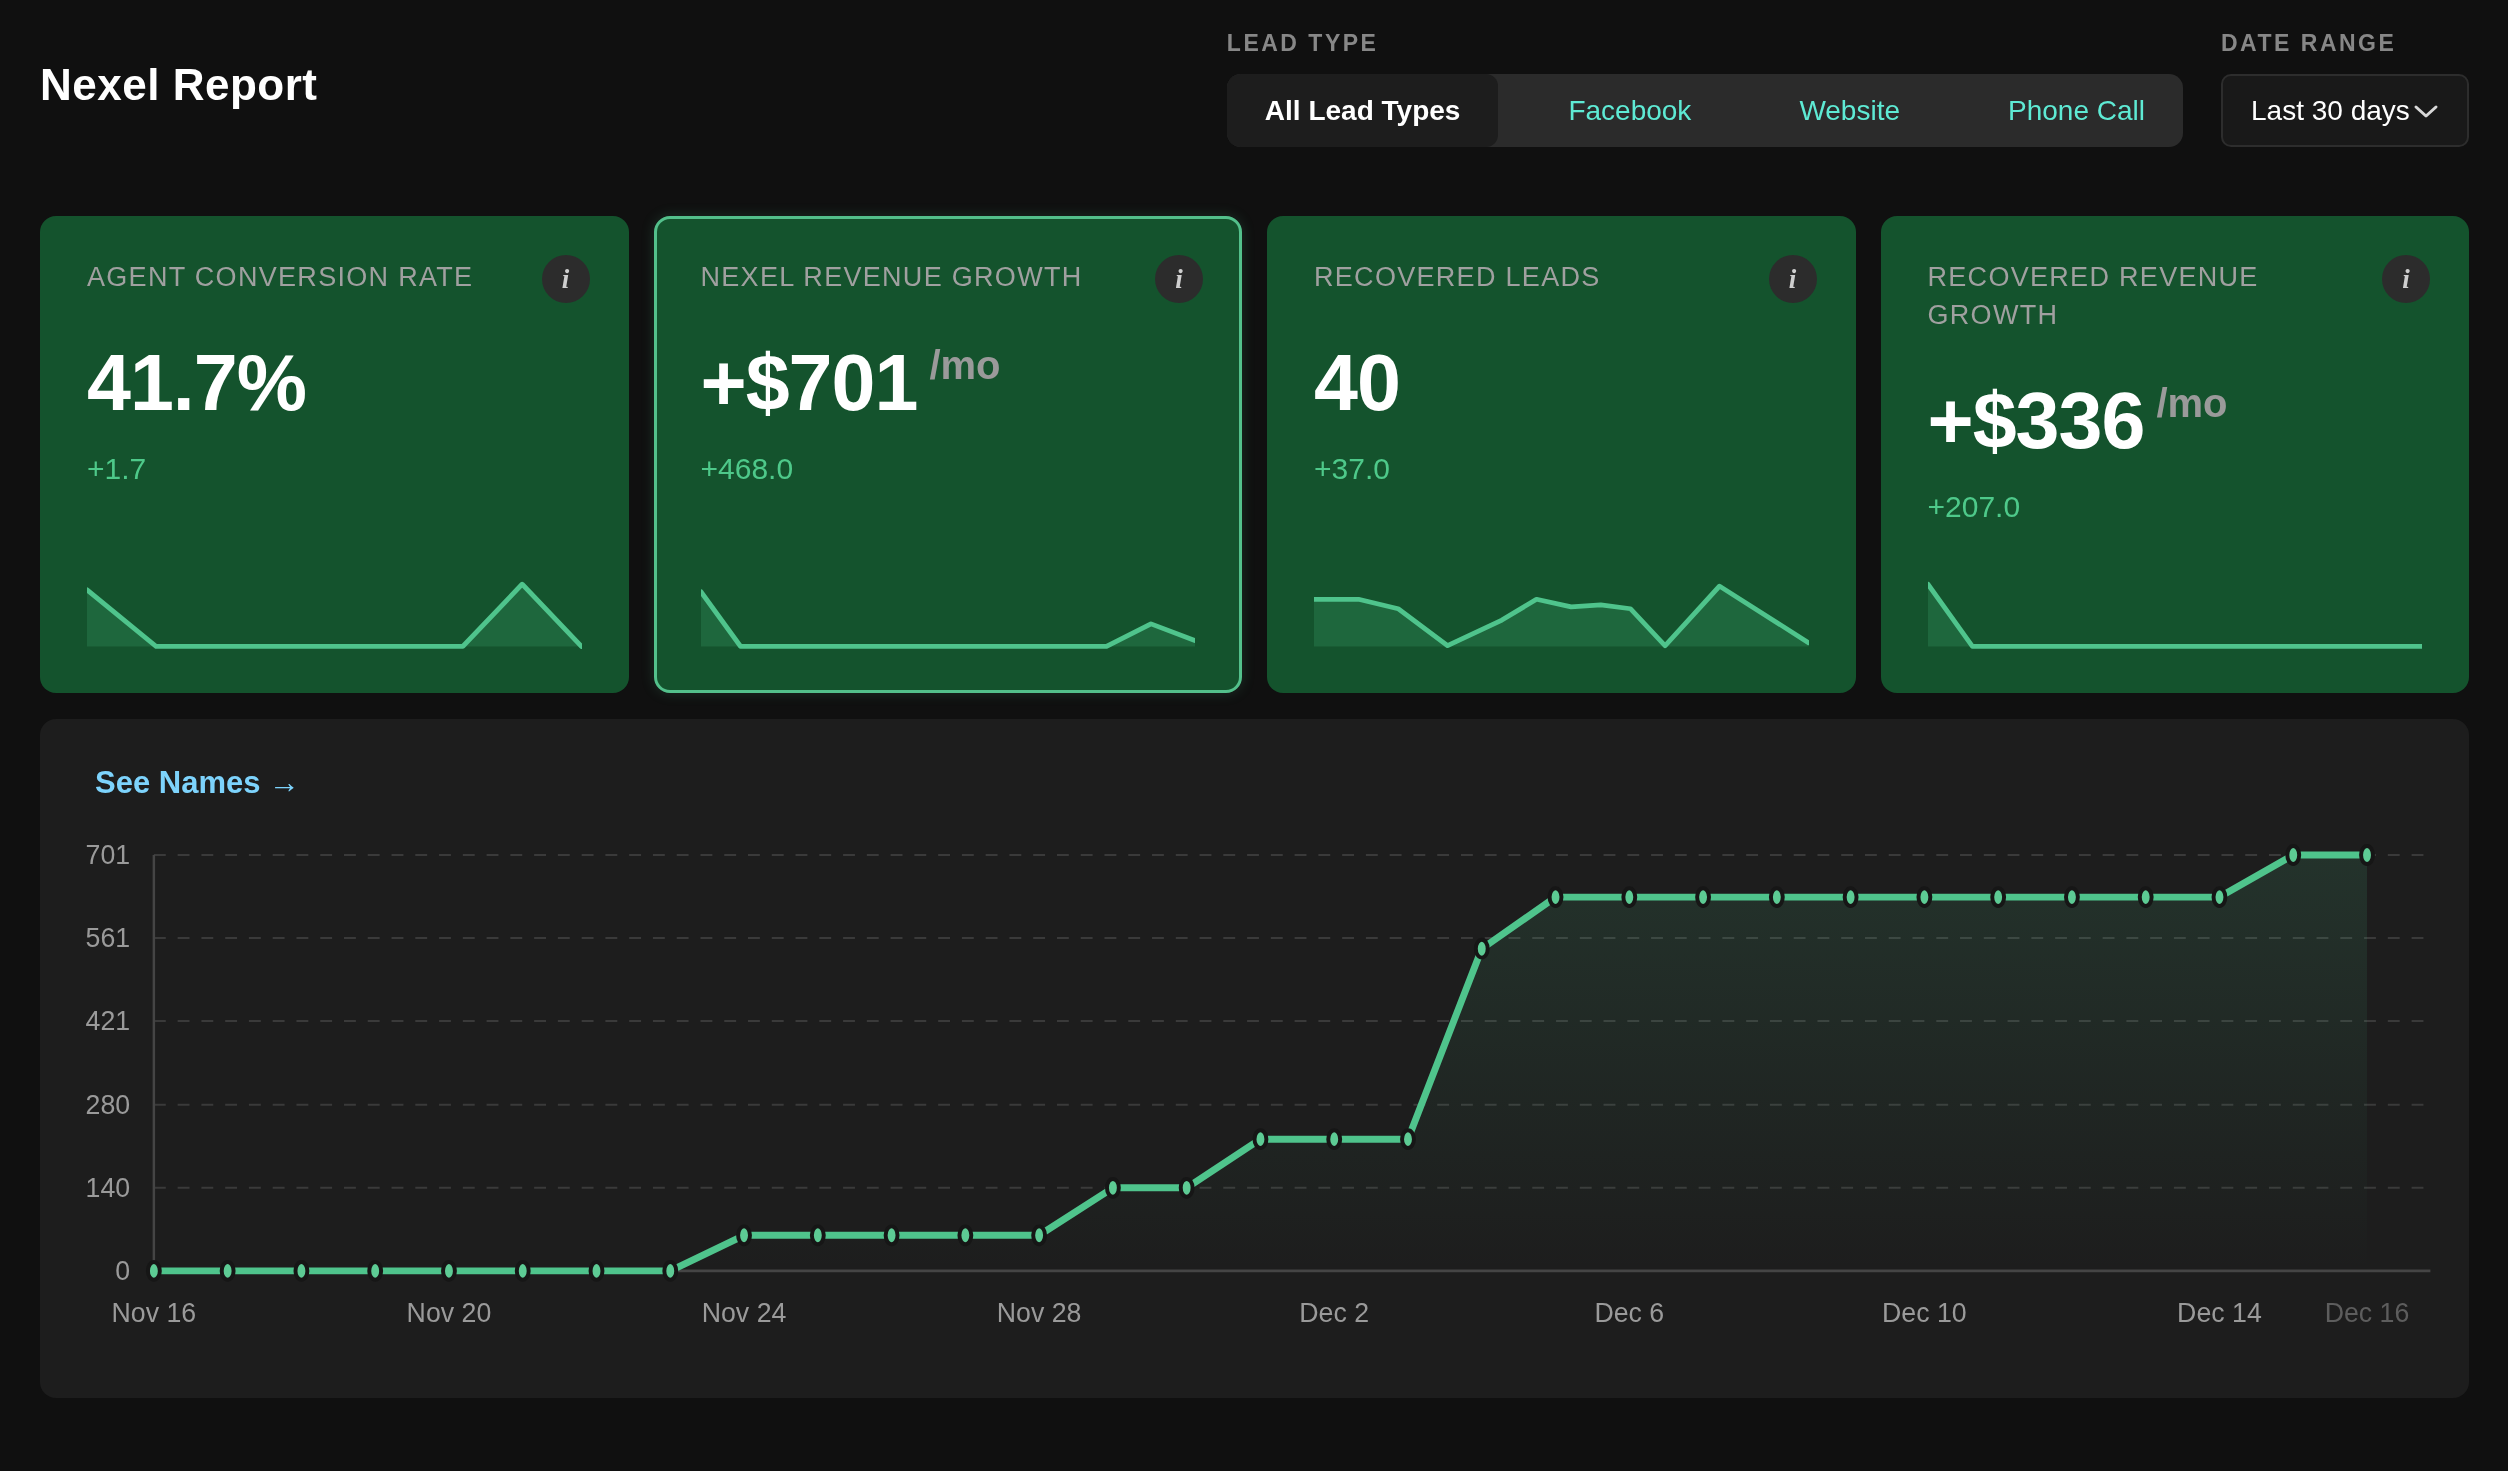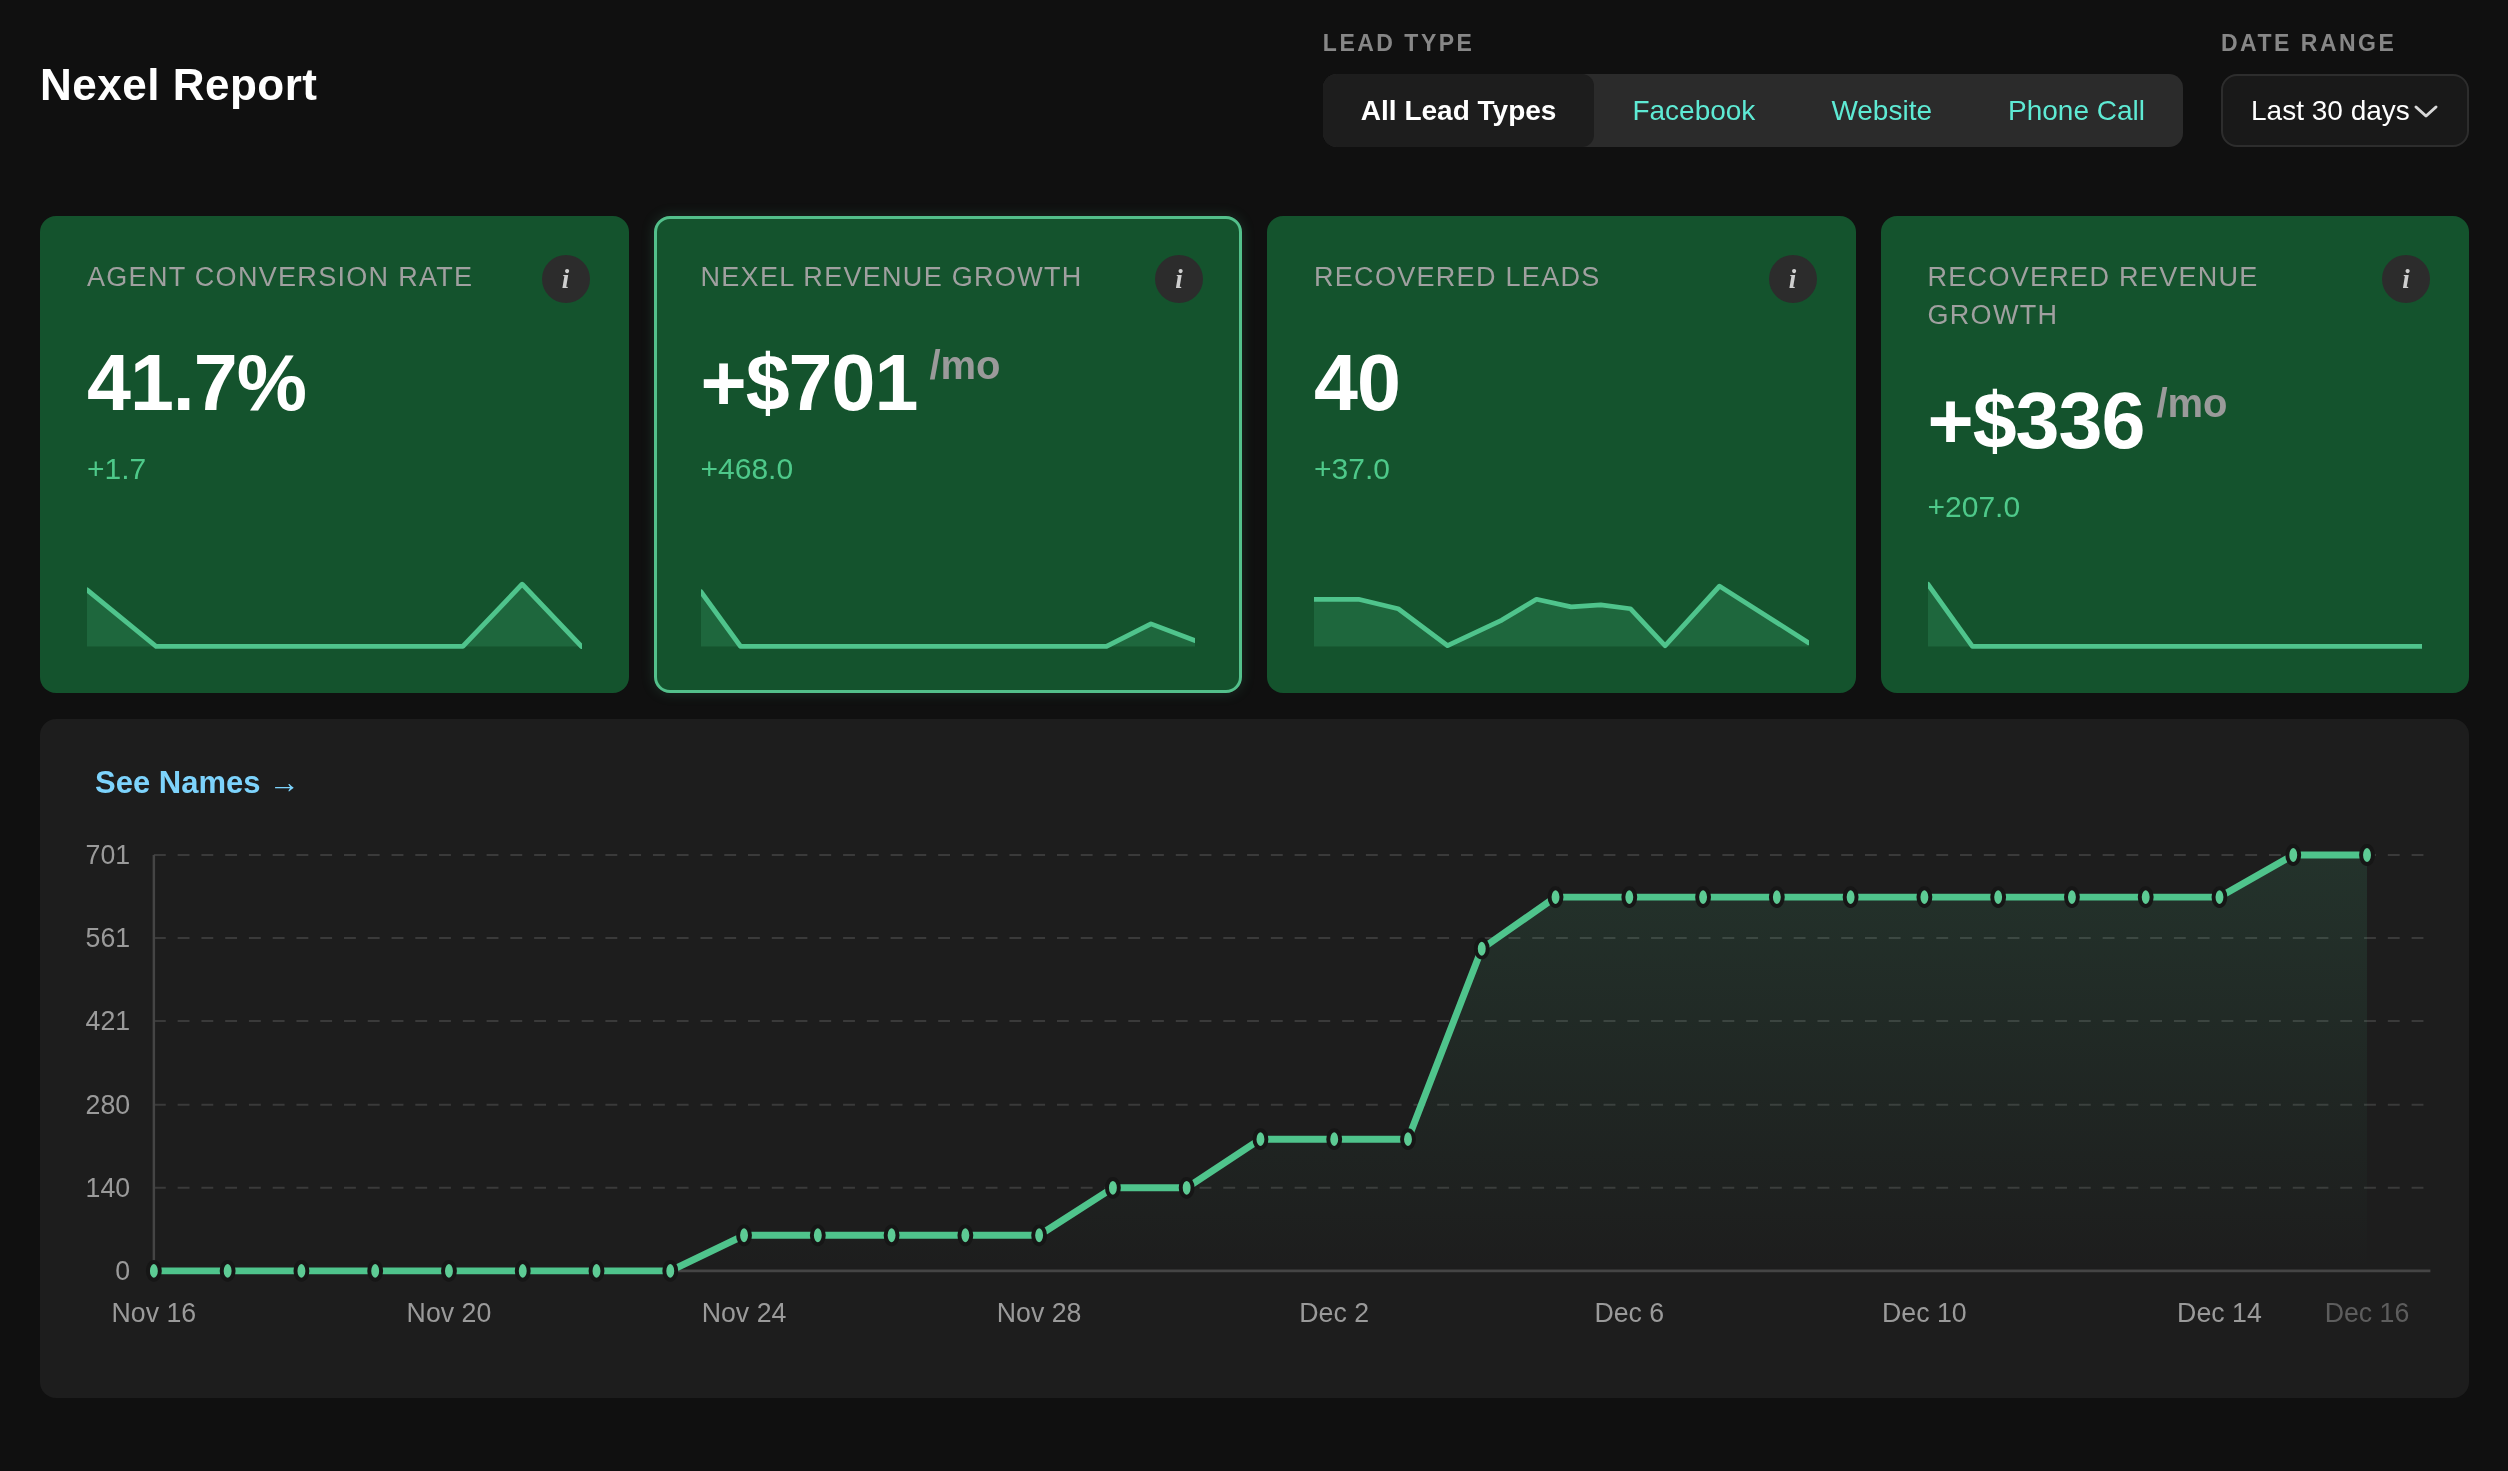--- a/index.html
+++ b/index.html
@@ -16,32 +16,32 @@
   
   .topbar { display: flex; justify-content: space-between; align-items: flex-start; height: 150px; }
   .page-title { font-size: 44px; font-weight: 700; letter-spacing: 0.5px; margin: 30px 0 0 0; }
   .controls { display: flex; gap: 38px; align-items: flex-start; }
   .control-label {
     font-size: 23px; font-weight: 600; color: #878787;
     letter-spacing: 2.5px; margin-bottom: 17px;
   }
   .tabs {
     display: flex; align-items: stretch;
-    background: #2b2b2b; border-radius: 14px; height: 73px; overflow: hidden;
+    background: #2b2b2b; border-radius: 14px; height: 73px; overflow: hidden; gap: 32px;
   }
   .tab {
     border: none; background: transparent; color: #5eead4;
     font-family: inherit; font-size: 28px; padding: 0 38px;
     border-radius: 12px; cursor: pointer; white-space: nowrap;
   }
   .tab.active { background: #1d1d1d; color: #ffffff; font-weight: 700; }
   .select {
     display: flex; align-items: center; justify-content: space-between;
     width: 248px; height: 73px; padding: 0 28px;
-    background: #191919; border: 2px solid #2d2d2d; border-radius: 16px;
+    background: #191919; border: 2px solid #2d2d2d; border-radius: 10px;
     color: #ffffff; font-family: inherit; font-size: 28px; cursor: pointer;
   }
   .chevron { display: flex; align-items: center; }
 
   
   .cards { display: grid; grid-template-columns: repeat(4, 1fr); gap: 25px; margin-top: 36px; }
   .card {
     position: relative; height: 477px;
     background: #14532d; border-radius: 16px; border: 3px solid transparent;
     padding: 40px 44px 36px 44px;

